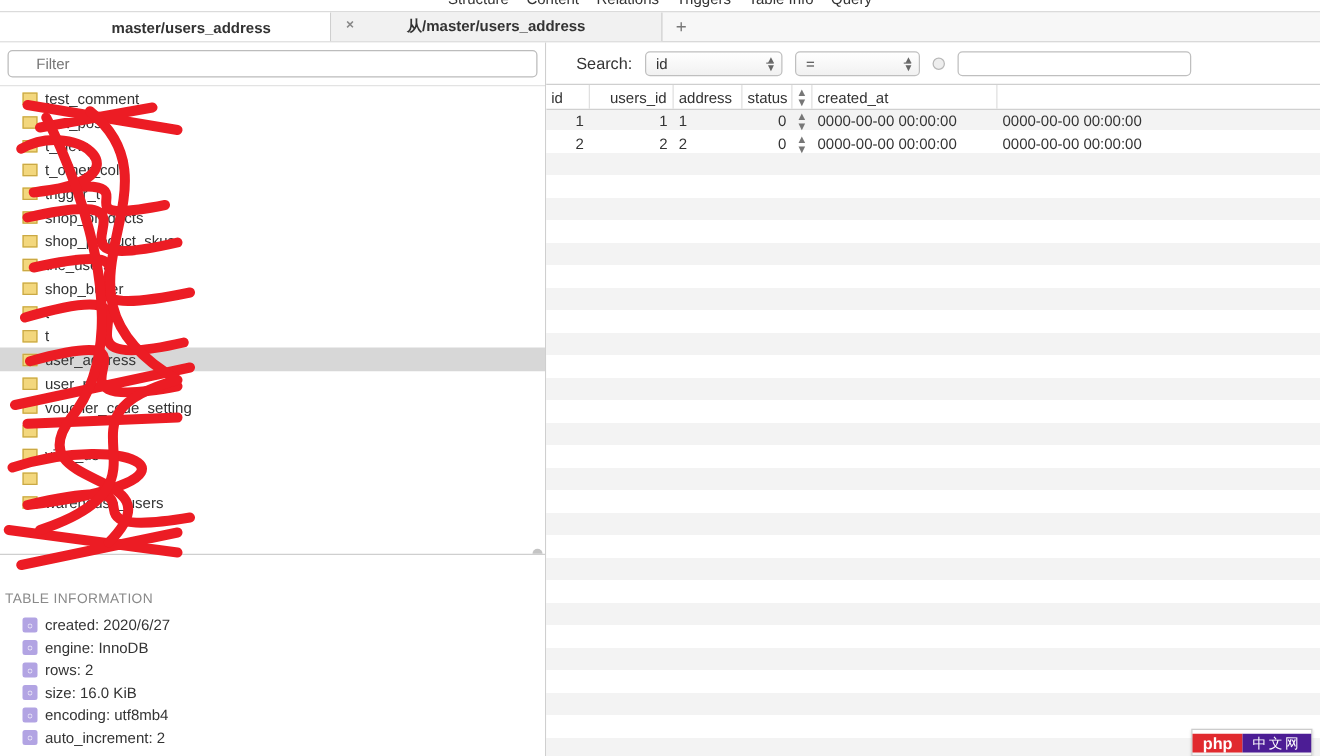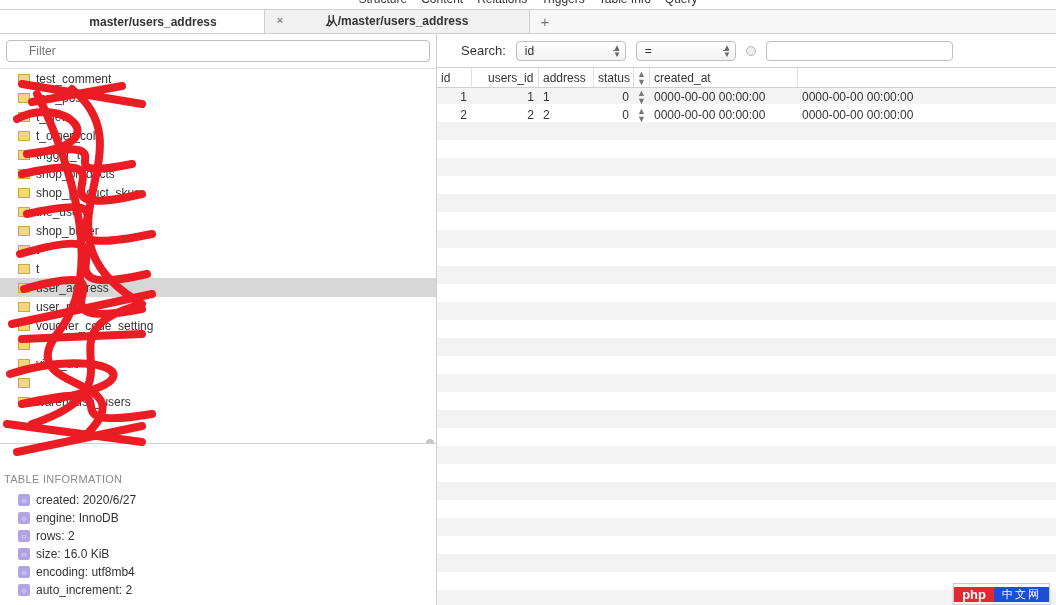--- a/index.html
+++ b/index.html
@@ -313,21 +313,21 @@
     .footer-badge .php {
       background: #e12a2f;
       color: #fff;
       font-weight: 700;
       font-size: 13px;
       display: flex;
       align-items: center;
       padding: 0 8px;
     }
     .footer-badge .cn {
-      background: #1d4ed8;
+      background: #4c1d95;
       color: #fff;
       font-size: 11px;
       display: flex;
       align-items: center;
       padding: 0 8px;
       letter-spacing: 2px;
     }
 
     svg.mag-icon { width: 12px; height: 12px; }
   </style>

